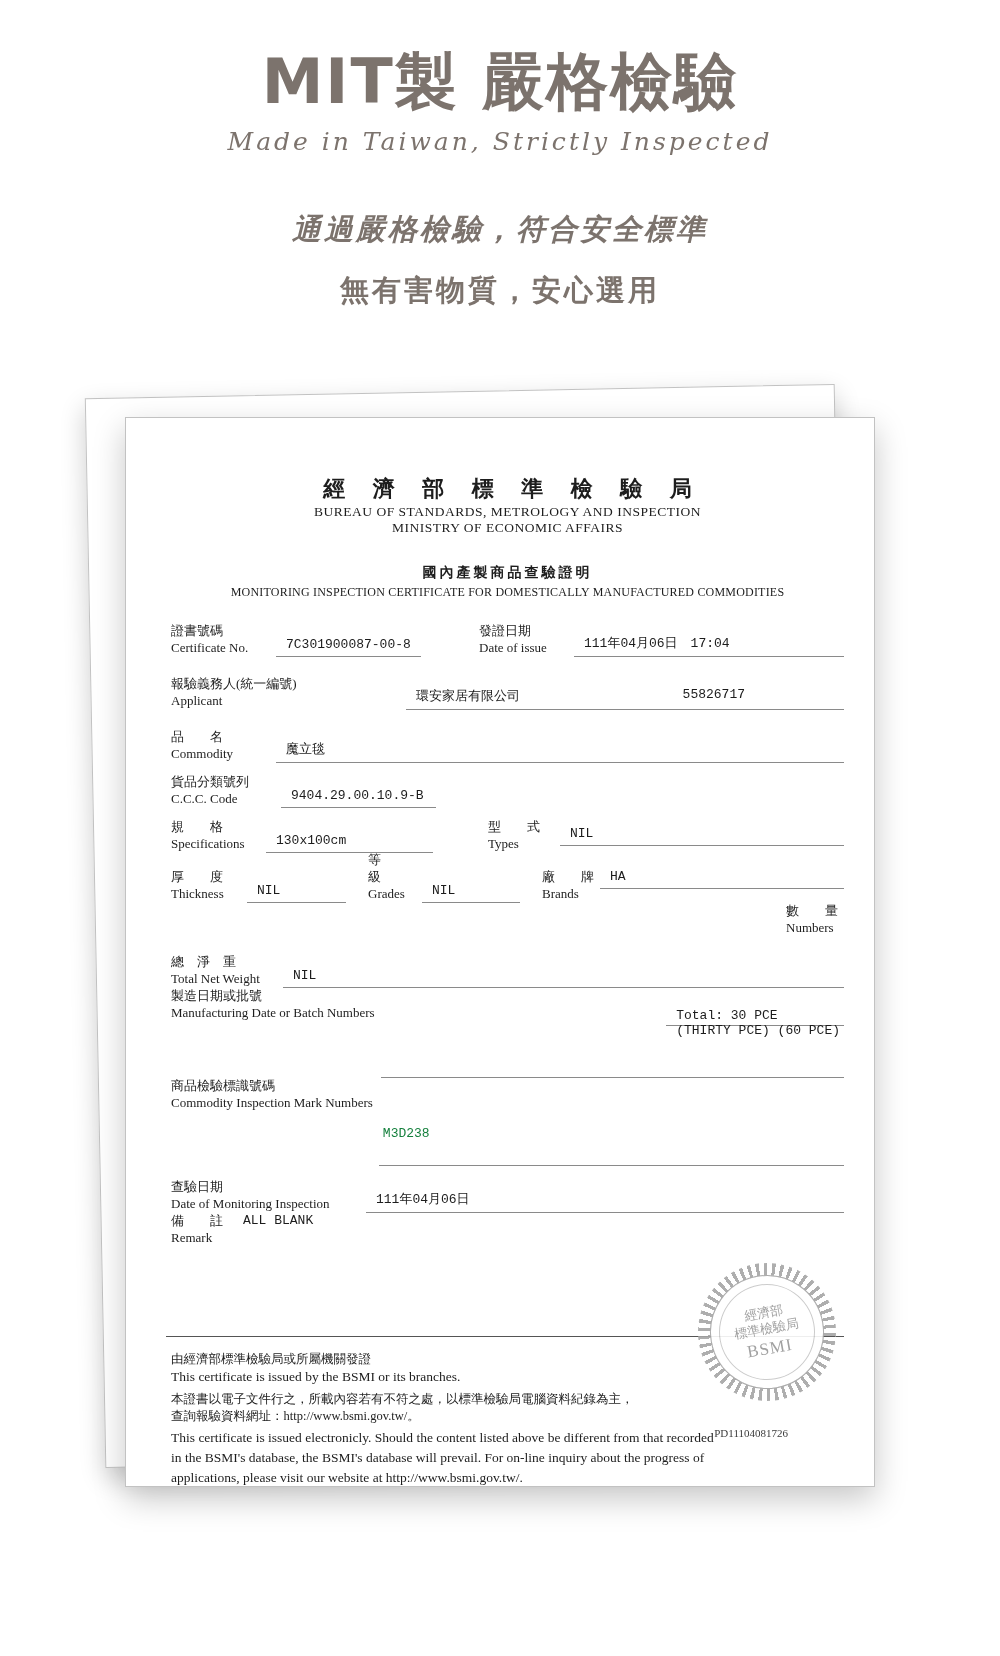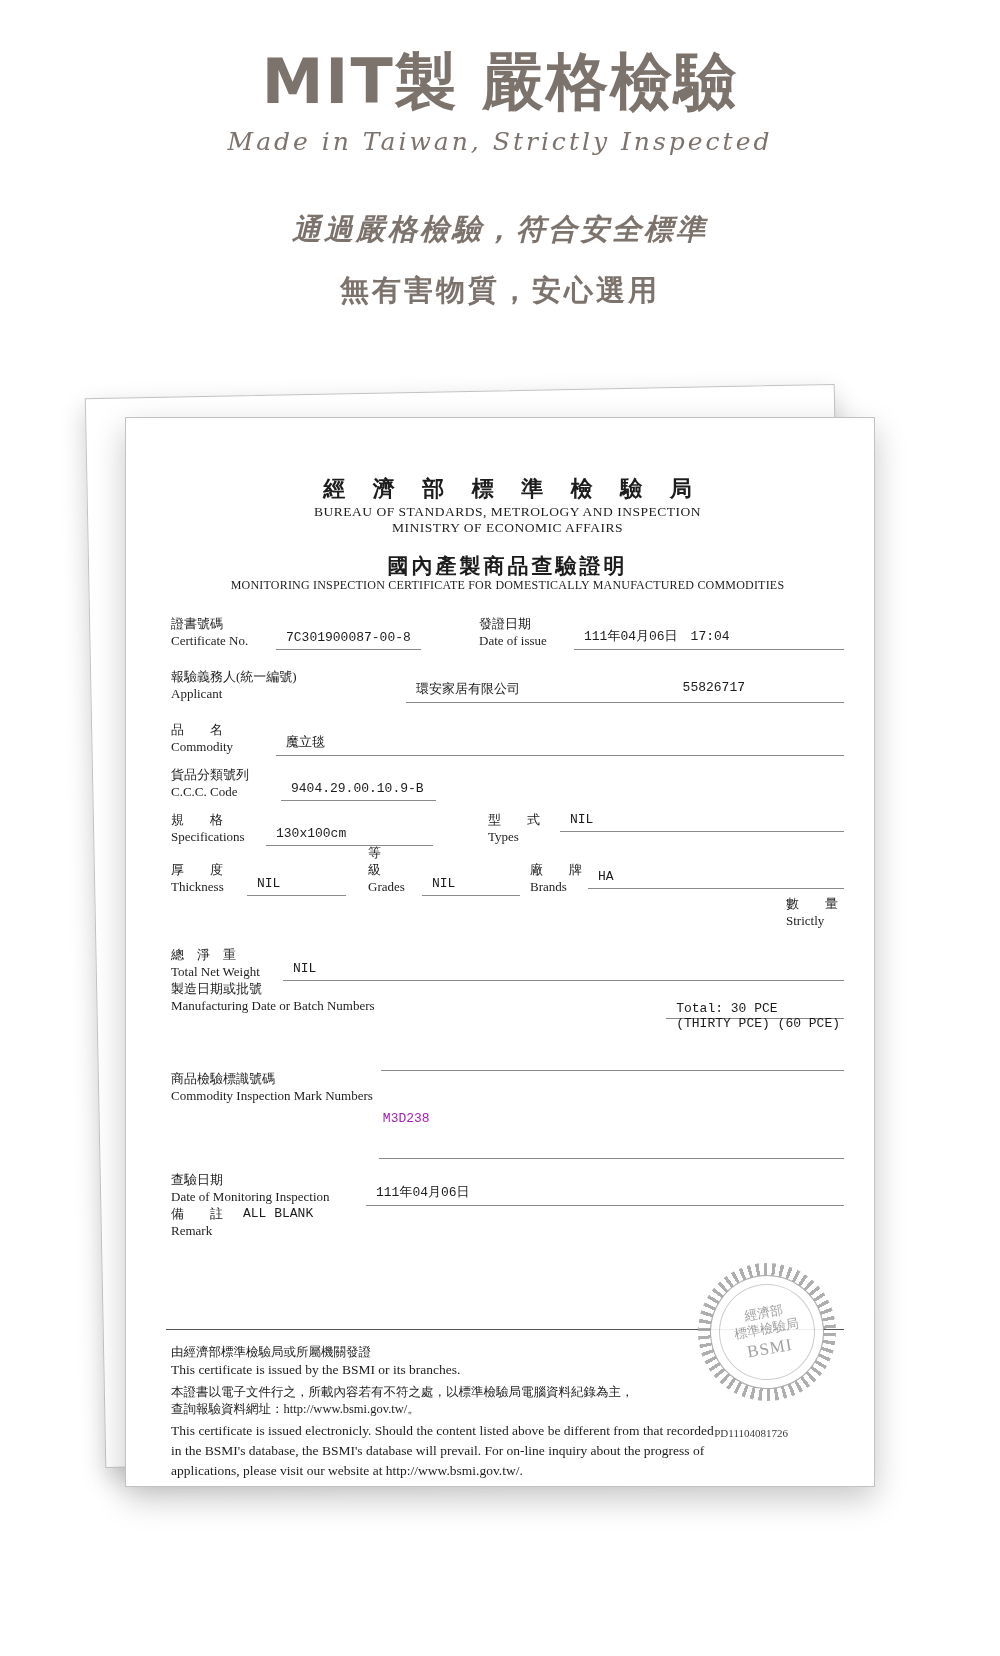--- a/index.html
+++ b/index.html
@@ -38,21 +38,21 @@
   .sheet.front {
     position:relative;
     box-shadow:0 12px 30px rgba(0,0,0,0.22);
     padding:56px 30px 0 45px;
   }
 
   
   .cert-head { text-align:center; color:#1d1d1d; }
   .agency-zh { font-size:22px; font-weight:700; word-spacing:22px; line-height:30px; }
   .agency-en1, .agency-en2 { font-size:13.5px; line-height:16px; letter-spacing:0.5px; }
-  .cert-title-zh { font-size:21px; font-weight:700; letter-spacing:3px; margin-top:18px; line-height:24px; }
+  .cert-title-zh { font-size:14px; font-weight:700; letter-spacing:3px; margin-top:25px; line-height:24px; }
   .cert-title-en { font-size:12px; line-height:15px; letter-spacing:0.2px; }
 
   
   .frow { display:flex; align-items:flex-end; }
   .flabel { flex:0 0 105px; line-height:1.28; padding-right:6px; padding-bottom:1px; }
   .lzh { font-size:13px; color:#1d1d1d; }
   .len { font-size:13px; color:#1d1d1d; }
   .fvalue {
     flex:1; border-bottom:1px solid #8a8a8a;
     font-family:"Liberation Mono", monospace; font-size:13px; color:#1c1c1c;
@@ -73,35 +73,35 @@
   .f-date { flex:1; display:flex; align-items:flex-end; }
   .f-date .flabel { flex:0 0 95px; }
 
   .f-applicant-label { flex:0 0 235px; }
 
   .f-ccc-value { flex:0 0 155px; }
 
   .f-specs { flex:0 0 262px; display:flex; align-items:flex-end; }
   .f-specs .flabel { flex:0 0 95px; }
   .rspacer2 { flex:0 0 55px; }
-  .f-types { flex:1; display:flex; align-items:flex-start; }
+  .f-types { flex:1; display:flex; align-items:center; }
   .f-types .flabel { flex:0 0 72px; }
 
   .f-thick { flex:0 0 175px; display:flex; align-items:flex-end;gap:14px; }
   .f-thick .flabel { flex:0 0 62px; }
   .f-grade { flex:0 0 152px; margin-left:22px; display:flex; align-items:flex-end; }
   .f-grade .flabel { flex:0 0 54px; }
-  .f-brand { flex:1; margin-left:10px; display:flex; align-items:center; }
+  .f-brand { flex:1; margin-left:22px; display:flex; align-items:flex-start; }
   .f-brand .flabel { flex:0 0 58px; }
 
   .tall { align-items:stretch; }
   .tall .flabel { flex:0 0 185px; align-self:flex-start; white-space:nowrap; overflow:visible; }
   .tall .fcol { flex:1; position:relative; border-bottom:1px solid #8a8a8a; }
-  .mark-value { position:absolute; top:40px; left:4px;
-    font-family:"Liberation Mono", monospace; font-size:13px; color:#a21caf; }
+  .mark-value { position:absolute; top:48px; left:4px;
+    font-family:"Liberation Mono", monospace; font-size:13px; color:#15803d; }
 
   .f-inspdate-label { flex:0 0 195px; }
   .f-netweight-label { flex:0 0 112px; }
   .f-remark-label { flex:0 0 62px; }
   .r12 { align-items:flex-start; }
   .r12 .fvalue { padding-top:0; }
 
   
   .sep { border:none; border-top:1px solid #555; margin:83px 0 0 -5px; }
   .cert-foot { margin-top:14px; }
@@ -233,21 +233,21 @@
           <div class="lzh">廠　　牌</div>
           <div class="len">Brands</div>
         </div>
         <div class="fvalue">HA</div>
       </div>
     </div>
 
     <div class="frow r7">
       <div class="flabel">
         <div class="lzh">數　　量</div>
-        <div class="len">Strictly</div>
+        <div class="len">Numbers</div>
       </div>
       <div class="fvalue two">
         <div>Total: 30  PCE</div>
         <div>(THIRTY PCE) (60 PCE)</div>
       </div>
     </div>
 
     <div class="frow r8">
       <div class="flabel f-netweight-label">
         <div class="lzh">總　淨　重</div>

